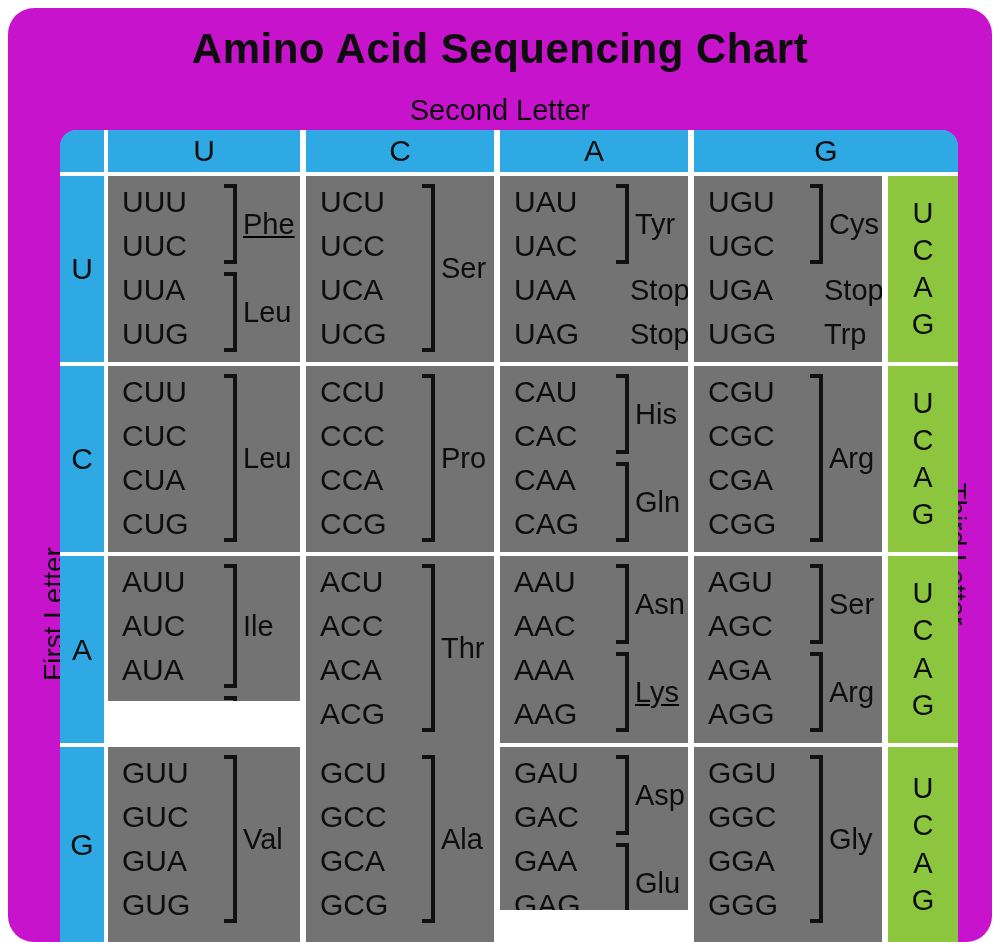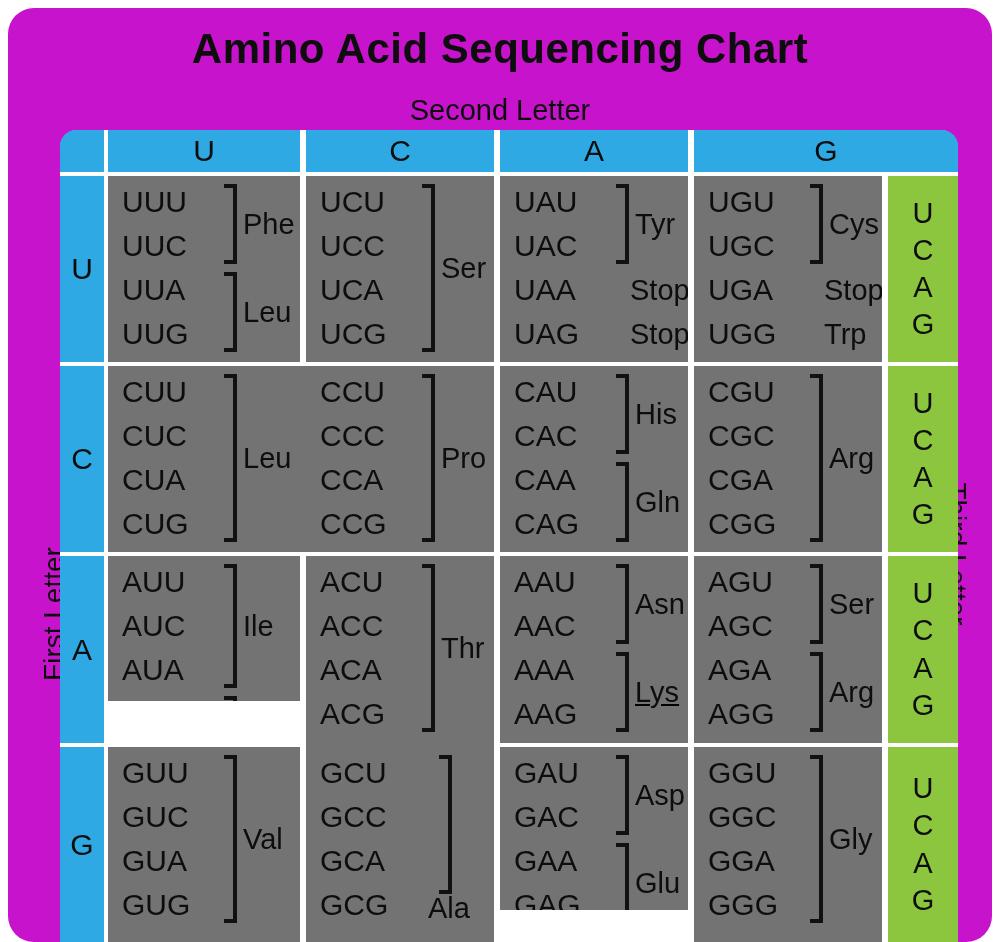--- a/index.html
+++ b/index.html
@@ -220,21 +220,21 @@
           <span>A</span>
           <span>G</span>
         </div>
         <div class="codon-cell" style="left: 48px; width: 192px; top: 0px; height: 186px;">
           <div class="codon-list">
             <div class="codon-line">UUU</div>
             <div class="codon-line">UUC</div>
             <div class="codon-line">UUA</div>
             <div class="codon-line">UUG</div>
           </div>
-          <div class="aa-group" style="left: 116px; top: 8px; height: 80px;">
+          <div class="aa-group" style="left: 116px; top: 8px; height: 80px; text-decoration: underline;">
             <span class="bracket" style="height: 80px;"></span>
             <span class="aa-name">Phe</span>
           </div>
           <div class="aa-group" style="left: 116px; top: 96px; height: 80px;">
             <span class="bracket" style="height: 80px;"></span>
             <span class="aa-name">Leu</span>
           </div>
         </div>
         <div class="codon-cell" style="left: 246px; width: 188px; top: 0px; height: 186px;">
           <div class="codon-list">
@@ -276,21 +276,21 @@
           <div class="aa-plain" style="left: 130px; top: 100px;">Stop</div>
           <div class="aa-plain" style="left: 130px; top: 144px;">Trp</div>
         </div>
         <div class="row-label" style="top: 190px; height: 186px;">C</div>
         <div class="third-cell" style="left: 828px; width: 70px; top: 190px; height: 186px;">
           <span>U</span>
           <span>C</span>
           <span>A</span>
           <span>G</span>
         </div>
-        <div class="codon-cell" style="left: 48px; width: 192px; top: 190px; height: 186px; padding-left: 10px;">
+        <div class="codon-cell" style="left: 48px; width: 192px; top: 190px; height: 186px;">
           <div class="codon-list">
             <div class="codon-line">CUU</div>
             <div class="codon-line">CUC</div>
             <div class="codon-line">CUA</div>
             <div class="codon-line">CUG</div>
           </div>
           <div class="aa-group" style="left: 116px; top: 8px; height: 168px;">
             <span class="bracket" style="height: 168px;"></span>
             <span class="aa-name">Leu</span>
           </div>
@@ -421,21 +421,21 @@
             <span class="aa-name">Val</span>
           </div>
         </div>
         <div class="codon-cell" style="left: 246px; width: 188px; top: 571px; height: 195px;">
           <div class="codon-list">
             <div class="codon-line">GCU</div>
             <div class="codon-line">GCC</div>
             <div class="codon-line">GCA</div>
             <div class="codon-line">GCG</div>
           </div>
-          <div class="aa-group" style="left: 116px; top: 8px; height: 168px; flex-direction: column;">
+          <div class="aa-group" style="left: 116px; top: 8px; height: 168px;">
             <span class="bracket" style="height: 168px;"></span>
             <span class="aa-name">Ala</span>
           </div>
         </div>
         <div class="codon-cell" style="left: 440px; width: 188px; top: 571px; height: 163px;">
           <div class="codon-list">
             <div class="codon-line">GAU</div>
             <div class="codon-line">GAC</div>
             <div class="codon-line">GAA</div>
             <div class="codon-line">GAG</div>

